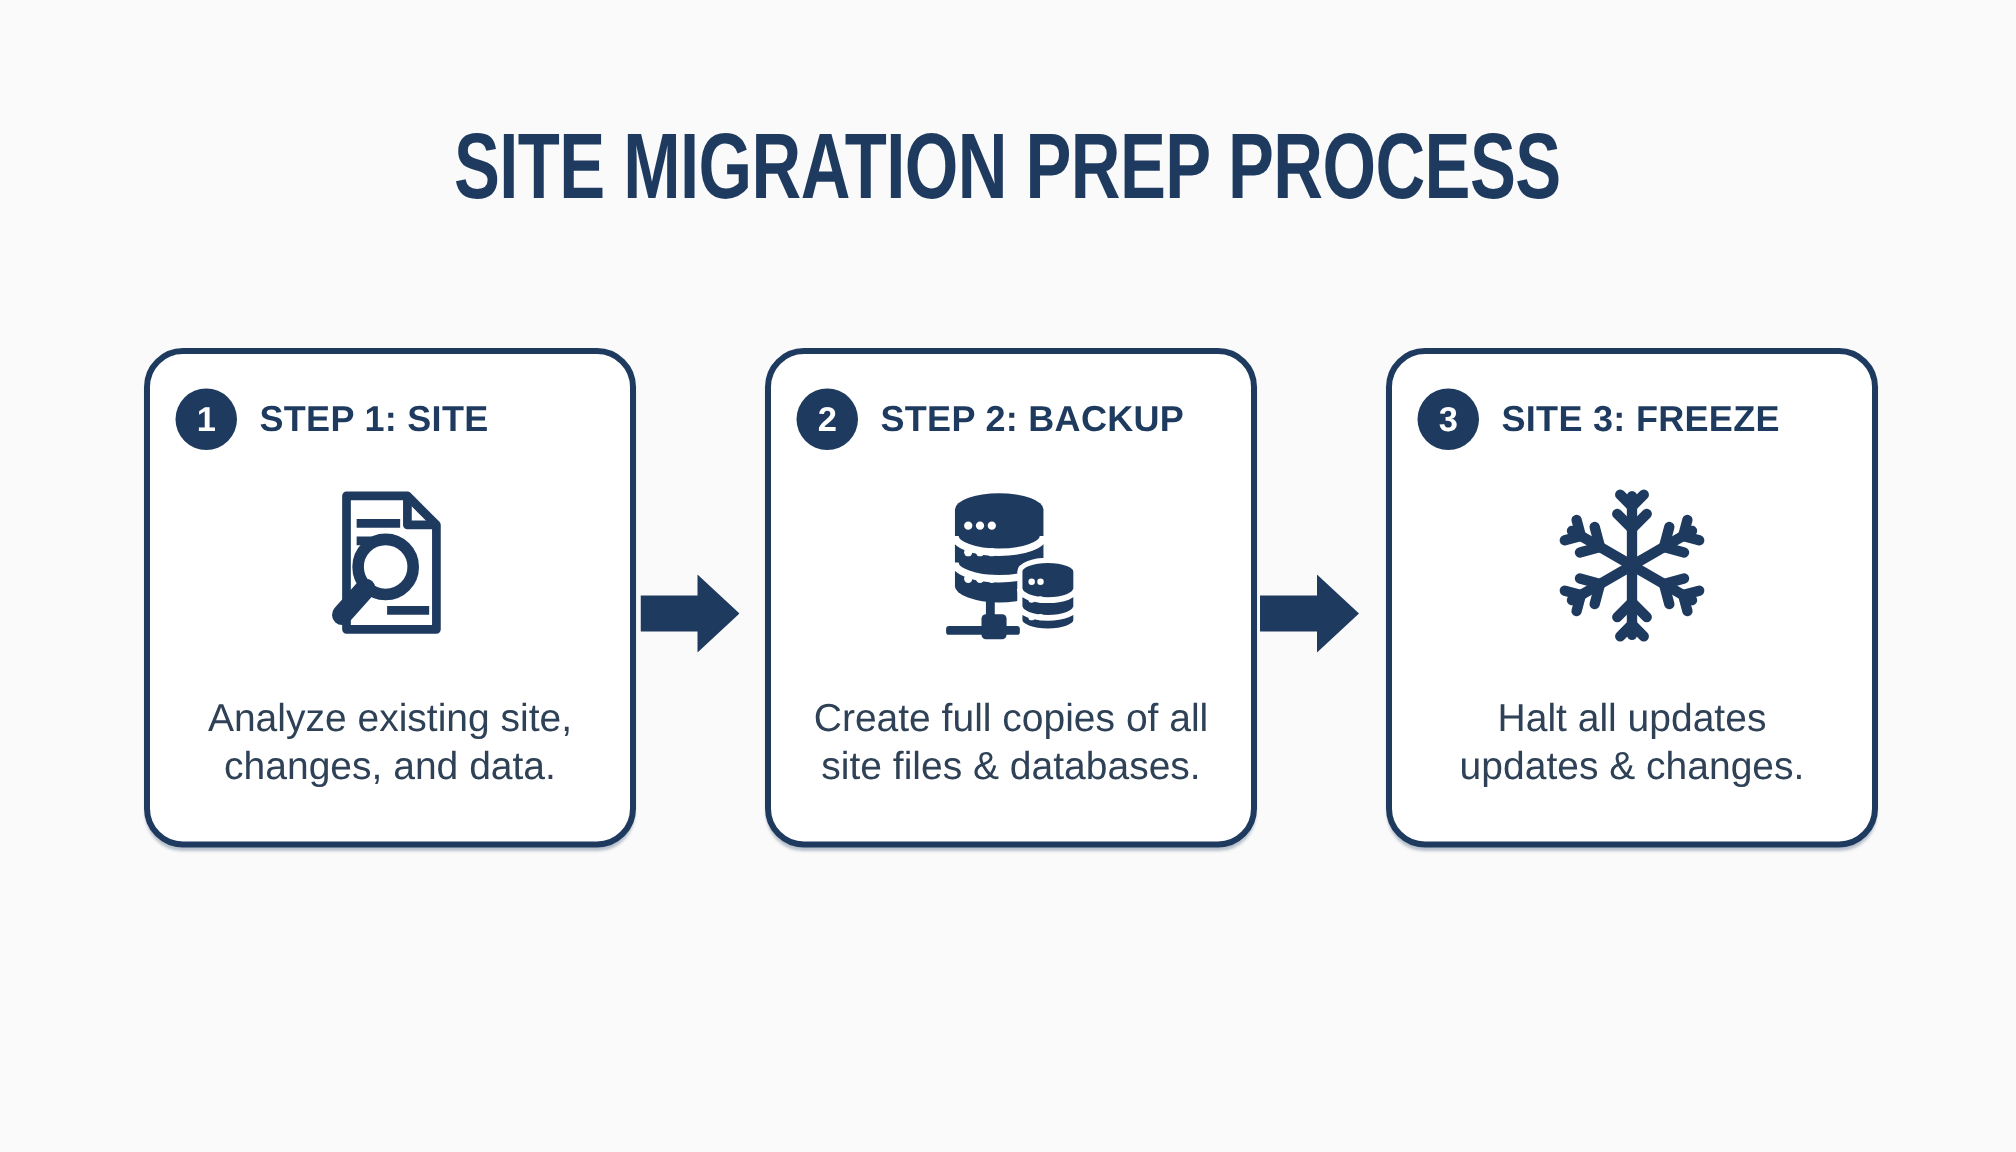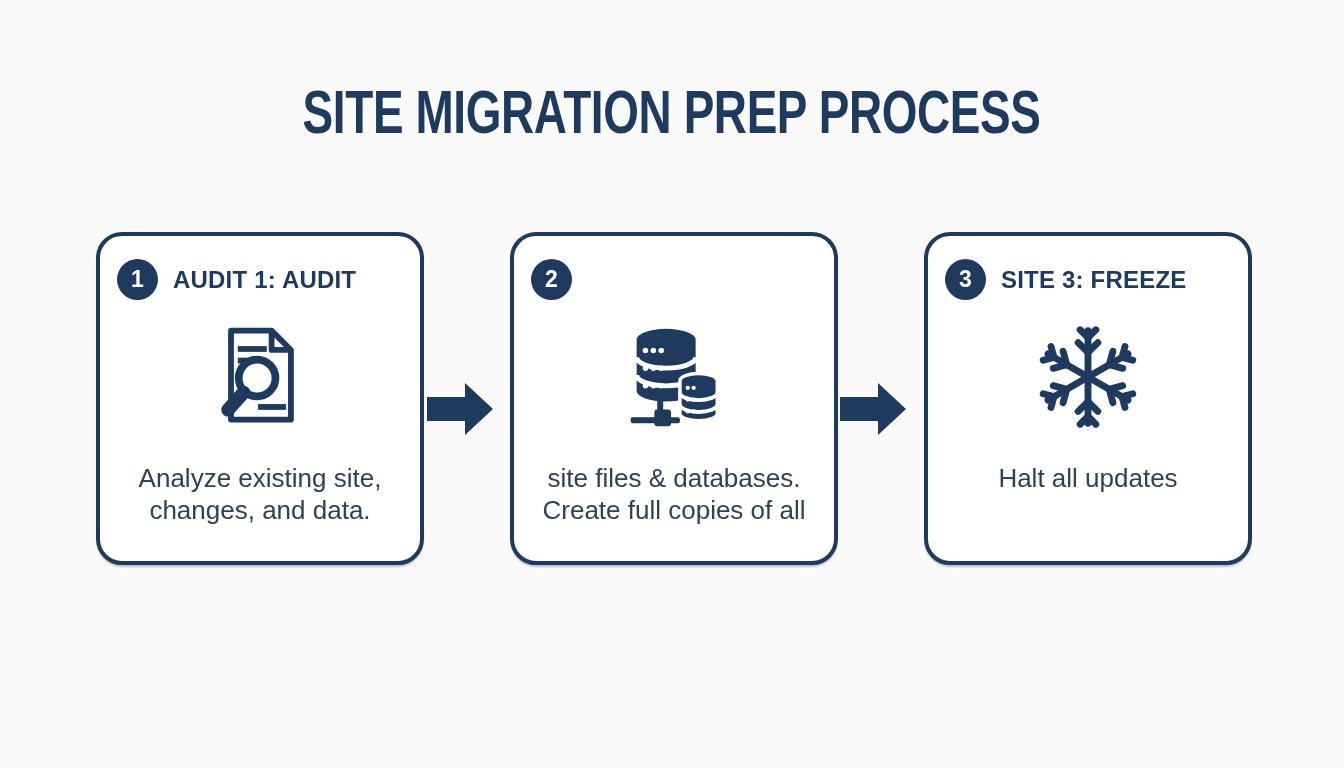--- a/index.html
+++ b/index.html
@@ -90,21 +90,21 @@
 
 <div class="stage">
 
   <div class="title">
     <span class="title-inner">SITE MIGRATION PREP PROCESS</span>
   </div>
 
   <div class="card card-1">
     <div class="card-header">
       <div class="badge">1</div>
-      <div class="step-label">AUDIT 1: AUDIT</div>
+      <div class="step-label">STEP 1: SITE</div>
     </div>
     <div class="icon-wrap">
       <svg width="116" height="116" viewBox="0 0 120 120" aria-hidden="true">
         <g fill="none" stroke="currentColor" stroke-width="6" stroke-linejoin="round">
           <path d="M30 12 H72 L92 32 V104 H30 Z" fill="#ffffff"></path>
           <path d="M72 12 V32 H92"></path>
         </g>
         <g stroke="currentColor" stroke-width="6" stroke-linecap="square">
           <line x1="40" y1="31" x2="64" y2="31"></line>
           <line x1="40" y1="43" x2="53" y2="43"></line>
@@ -122,20 +122,21 @@
 
   <div class="arrow arrow-1">
     <svg width="66" height="52" viewBox="0 0 66 52" aria-hidden="true">
       <path d="M0 14 H38 V0 L66 26 L38 52 V38 H0 Z" fill="currentColor"></path>
     </svg>
   </div>
 
   <div class="card card-2">
     <div class="card-header">
       <div class="badge">2</div>
+      <div class="step-label">STEP 2: BACKUP</div>
     </div>
     <div class="icon-wrap">
       <svg width="118" height="118" viewBox="0 0 120 120" aria-hidden="true">
         <g fill="currentColor">
 
           <path d="M22 22 a30 11 0 0 1 60 0 V74 a30 11 0 0 1 -60 0 Z"></path>
 
           <rect x="16" y="101" width="50" height="6" rx="2"></rect>
           <rect x="43" y="84" width="6" height="20"></rect>
           <rect x="40" y="93" width="17" height="17" rx="3"></rect>
@@ -166,22 +167,22 @@
           <circle cx="74" cy="71" r="2.2"></circle>
             <circle cx="80" cy="71" r="2.2"></circle>
           <circle cx="74" cy="83" r="2.2"></circle>
             <circle cx="80" cy="83" r="2.2"></circle>
           <circle cx="74" cy="95" r="2.2"></circle>
             <circle cx="80" cy="95" r="2.2"></circle>
         </g>
       </svg>
     </div>
     <div class="desc">
+      <div>Create full copies of all</div>
       <div>site files &amp; databases.</div>
-      <div>Create full copies of all</div>
     </div>
   </div>
 
   <div class="arrow arrow-2">
     <svg width="66" height="52" viewBox="0 0 66 52" aria-hidden="true">
       <path d="M0 14 H38 V0 L66 26 L38 52 V38 H0 Z" fill="currentColor"></path>
     </svg>
   </div>
 
   <div class="card card-3">
@@ -232,16 +233,17 @@
             <line x1="0" y1="-25" x2="-10" y2="-35"></line>
               <line x1="0" y1="-25" x2="10" y2="-35"></line>
             <line x1="0" y1="-40" x2="-8" y2="-48"></line>
               <line x1="0" y1="-40" x2="8" y2="-48"></line>
           </g>
         </g>
       </svg>
     </div>
     <div class="desc">
       <div>Halt all updates</div>
+      <div>updates &amp; changes.</div>
     </div>
   </div>
 
 </div>
 
 </body></html>

